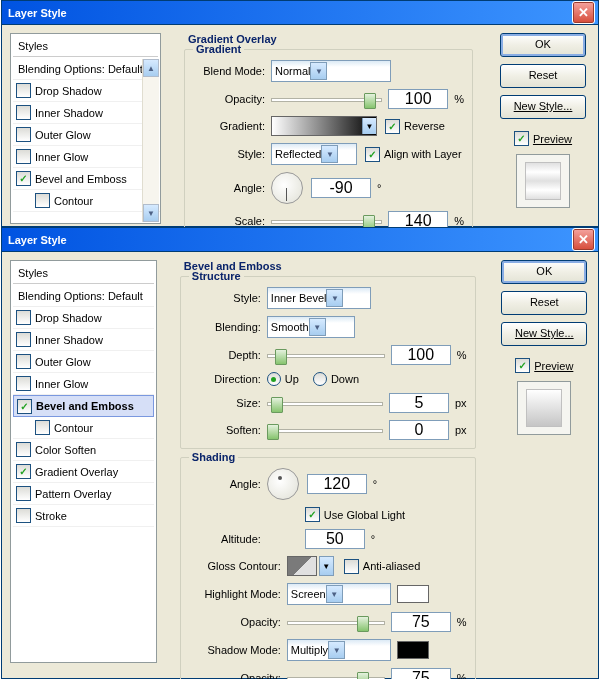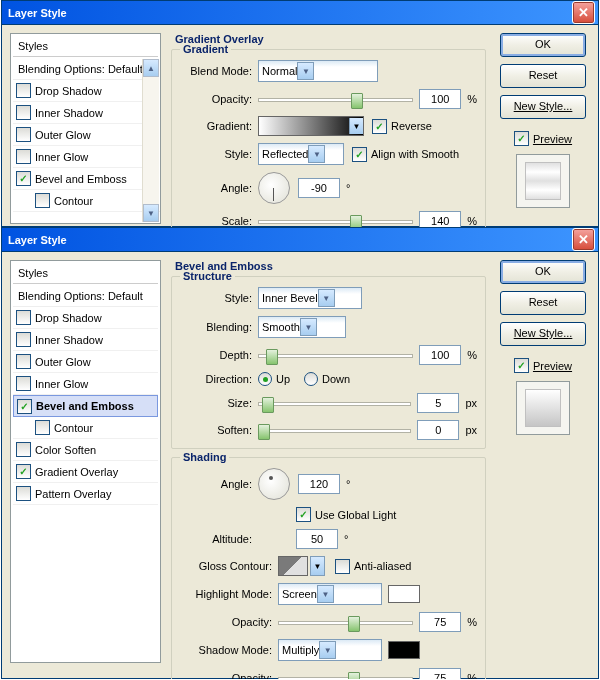--- a/index.html
+++ b/index.html
@@ -1,41 +1,41 @@
 <!DOCTYPE html>
 <html><head>
 <meta charset="utf-8">
 <style>
 body{margin:0;font-family:Tahoma,Arial,sans-serif;font-size:11px;color:#000;background:#fff}
 .dlg{position:relative;width:596px;border:1px solid #003c74;background:#ece9d8;margin:0 auto}
 .tbar{height:23px;background:linear-gradient(to right,#0053e1,#3d95ff);display:flex;align-items:center;padding:0 3px;border-bottom:1px solid #003c74}
 .tbar-title{color:#fff;font-weight:bold;flex:1;padding-left:3px}
 .xbtn{width:21px;height:21px;background:linear-gradient(to bottom,#f5a4a0,#d64b38);border:1px solid #fff;border-radius:3px;box-shadow:0 0 0 1px #9a3b2e inset;display:flex;align-items:center;justify-content:center;color:#fff;font-weight:bold;font-size:13px;cursor:pointer}
-.body{padding:8px;display:flex;gap:8px}
+.body{padding:8px;display:flex;gap:21px}
 .left{width:151px}
 .stylesbox{border:1px solid #919b9c;background:#fff;padding:2px}
 .plainrow{padding:4px 5px;border-bottom:1px solid #eee}
 .plainrow.hdr{border-bottom:1px solid #ccc;margin-bottom:2px}
 .chkrow{display:flex;align-items:center;padding:3px 3px;gap:4px;border-bottom:1px solid #f0f0f0}
 .chkrow.bold{font-weight:bold}
 .chkrow.sel{background:#d6dff7;border:1px solid #7a98df}
 .chkrow.indent{padding-left:22px}
 .chk{width:13px;height:13px;border:1px solid #1c5180;background:linear-gradient(to bottom,#dcdcd7,#fff);display:flex;align-items:center;justify-content:center;font-size:10px;color:#21a121;font-weight:bold}
 .center{flex:1}
 .section-title{color:#0a246a;font-weight:bold;margin:0 0 3px 6px}
 .gbox{border:1px solid #d0d0bf;border-radius:2px;margin:4px 2px 8px 2px;padding:10px 8px 8px 8px;position:relative}
 .gbox-title{color:#0a246a;font-weight:bold;position:absolute;top:-7px;left:8px;background:#ece9d8;padding:0 3px}
 .row{display:flex;align-items:center;margin-bottom:7px}
 .lbl{width:72px;text-align:right;padding-right:6px}
 .sel{border:1px solid #7f9db9;background:linear-gradient(to bottom,#dceaf5,#fff 30%);height:20px;font-size:11px;padding:0 3px;display:flex;align-items:center;justify-content:flex-start}
 .sel .arrow{width:15px;height:16px;background:linear-gradient(to bottom,#d6eaff,#a7cdf0);border:1px solid #7f9db9;display:flex;align-items:center;justify-content:center;font-size:8px;color:#4d6185;margin-right:-2px}
 .slider{height:16px;flex:1;position:relative;margin-right:6px}
 .slider .track{position:absolute;left:0;right:0;top:7px;height:2px;background:#fff;border:1px solid #b2b2a5}
 .slider .thumb{position:absolute;top:2px;width:10px;height:14px;background:linear-gradient(to bottom,#e4f1dd,#86c46e);border:1px solid #6a9a5e;border-radius:1px}
-.num{width:36px;height:18px;border:1px solid #7f9db9;background:#fff;text-align:center;padding:0 2px;line-height:18px;font-size:11px}
+.num{width:36px;height:18px;border:1px solid #7f9db9;background:#fff;text-align:center;padding:0 11px;line-height:18px;font-size:16px}
 .unit{margin-left:6px}
 .btn{border:1px solid #003c74;background:linear-gradient(to bottom,#fff,#f0efe5 50%,#e3e3d5);width:84px;height:22px;border-radius:3px;text-align:center;line-height:20px;margin-bottom:7px;cursor:pointer}
 .btn.focus{box-shadow:0 0 0 2px #89ade4 inset}
 .right{width:94px;display:flex;flex-direction:column;align-items:center}
 .preview-chk{display:flex;align-items:center;gap:4px;margin:5px 0 8px 0}
 .swatch{width:52px;height:52px;border:1px solid #919b9c;background:#f5f5f0;display:flex;align-items:center;justify-content:center}
 .swatch-inner{width:34px;height:36px;background:linear-gradient(to bottom,#e0e0e0,#fff 25%,#e0e0e0 50%,#fff 75%,#e0e0e0);border:1px solid #c0c0c0}
 .grad-prev{width:88px;height:18px;border:1px solid #666;background:linear-gradient(to right,#fff,#000);display:flex;align-items:center}
 .grad-prev .arrow{width:13px;height:16px;margin-left:auto;background:linear-gradient(to bottom,#d6eaff,#a7cdf0);border-left:1px solid #7f9db9;display:flex;align-items:center;justify-content:center;font-size:8px}
 .dial{width:30px;height:30px;border:1px solid #999;border-radius:50%;background:radial-gradient(circle at 40% 40%,#fff,#e0e0d5);position:relative}
@@ -125,21 +125,21 @@
           <span style="margin-left:4px">Reverse</span>
         </div>
         <div class="row">
           <div class="lbl">Style:</div>
           <div class="sel" style="width:78px">
               <span>Reflected</span>
               <span class="arrow">▼</span>
             </div>
           <div style="width:8px"></div>
           <div class="chk">✓</div>
-          <span style="margin-left:4px">Align with Smooth</span>
+          <span style="margin-left:4px">Align with Layer</span>
         </div>
         <div class="row">
           <div class="lbl">Angle:</div>
           <div class="dial">
               <div class="hand" style="left:14px;top:15px;width:1px;height:13px;background:#555"></div>
             </div>
           <div style="width:8px"></div>
           <div class="num">-90</div>
           <span class="unit">°</span>
         </div>
@@ -209,20 +209,24 @@
               <span>Color Soften</span>
             </div>
             <div class="chkrow">
               <div class="chk">✓</div>
               <span>Gradient Overlay</span>
             </div>
             <div class="chkrow">
               <div class="chk"></div>
               <span>Pattern Overlay</span>
             </div>
+            <div class="chkrow">
+              <div class="chk"></div>
+              <span>Stroke</span>
+            </div>
           </div>
       </div>
     </div>
     <div class="center">
       <div class="section-title">Bevel and Emboss</div>
       <div class="gbox">
         <div class="gbox-title">Structure</div>
         <div class="row">
             <div class="lbl">Style:</div>
             <div class="sel" style="width:96px">

